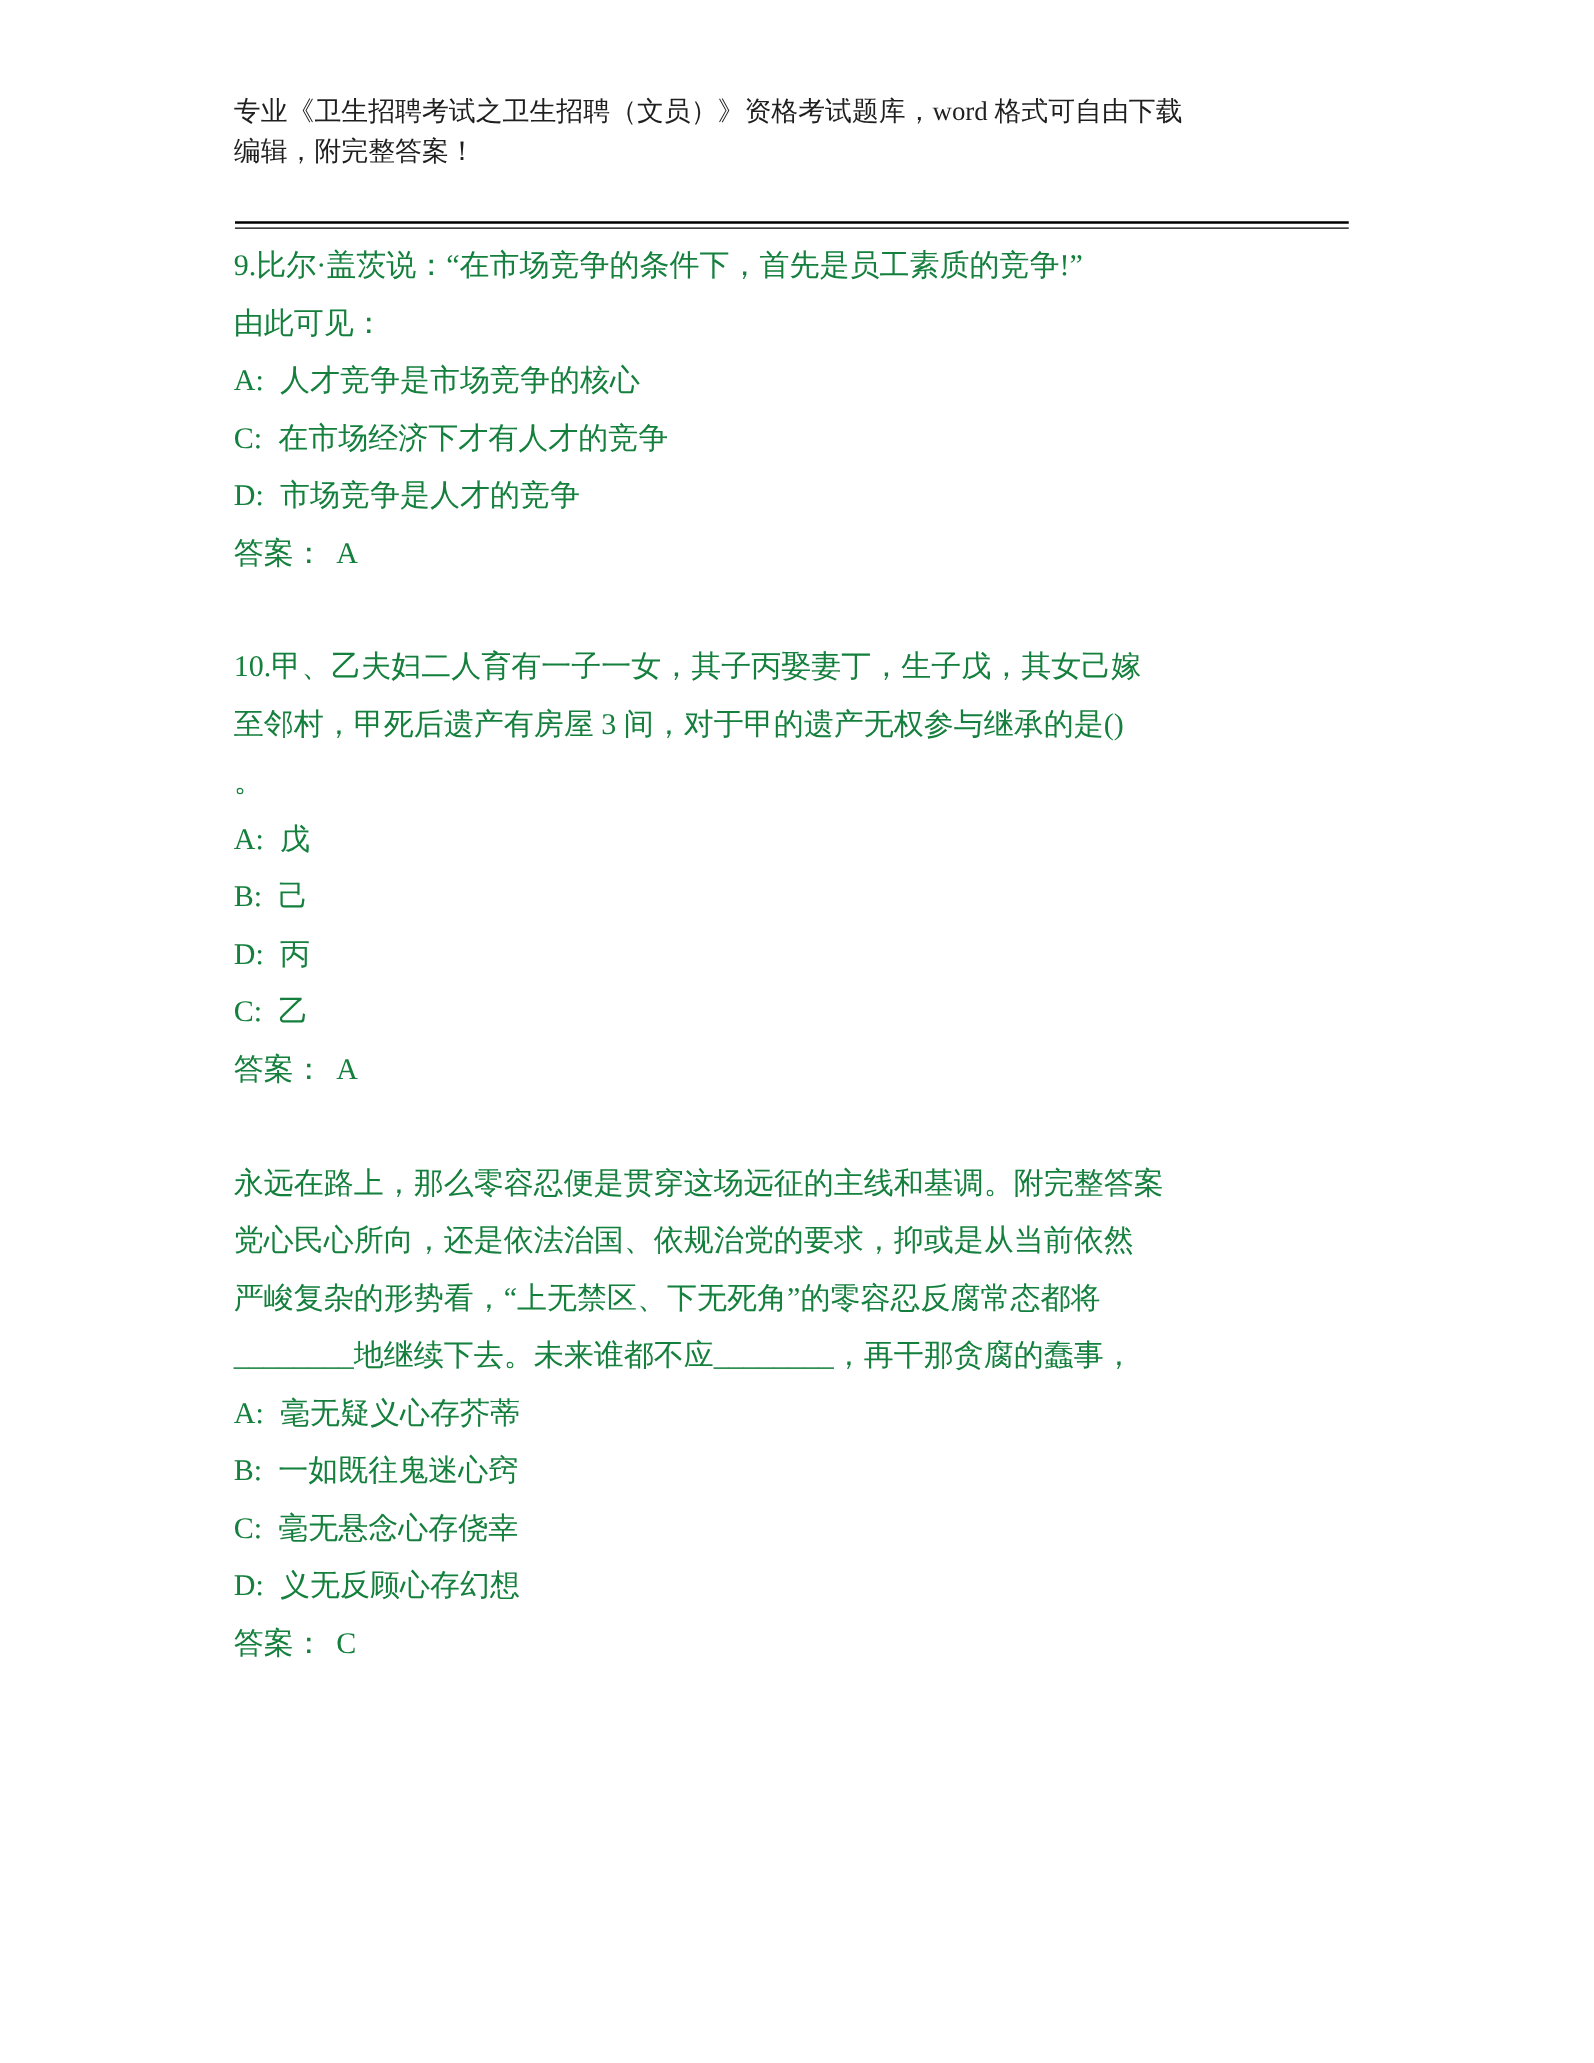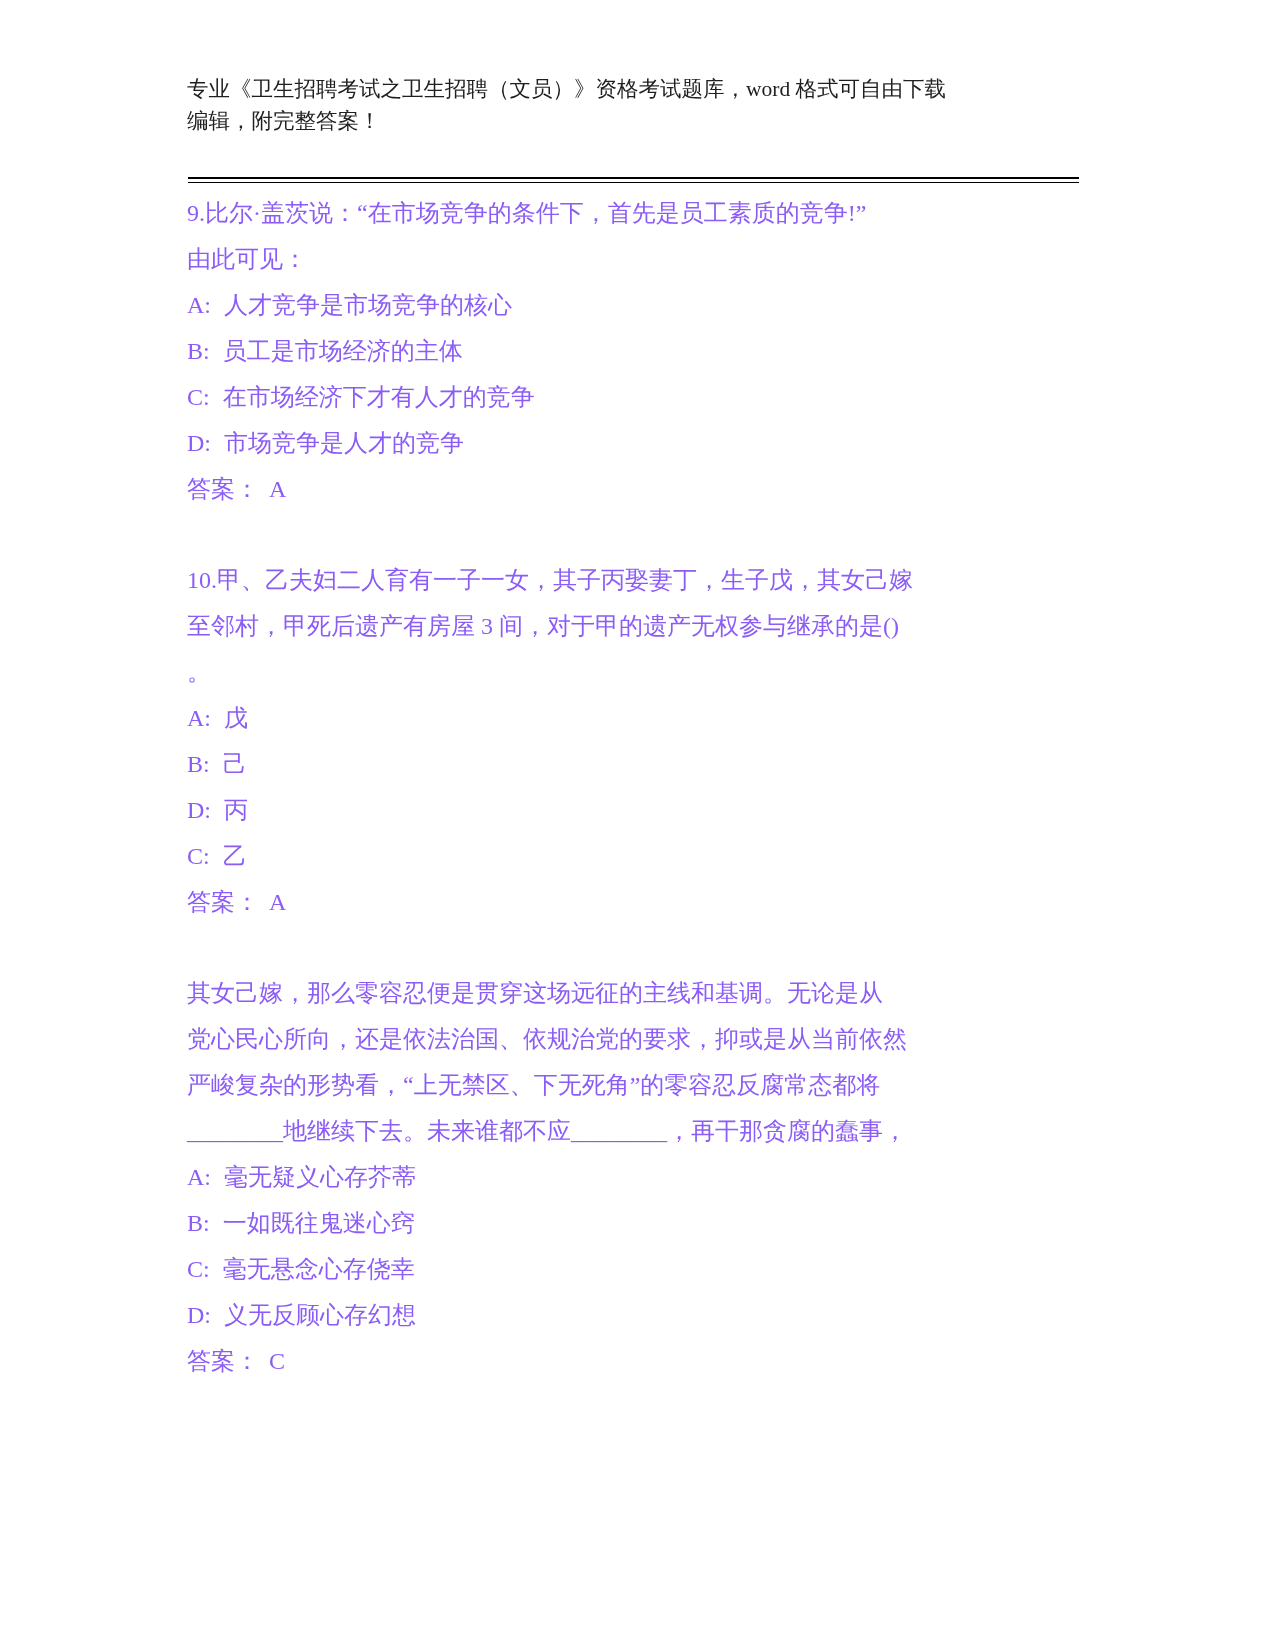--- a/index.html
+++ b/index.html
@@ -31,21 +31,21 @@
   .header-rule .thick { height: 2px; background: #000; }
   .header-rule .gap   { height: 3px; }
   .header-rule .thin  { height: 1px; background: #000; }
 
   
   .content {
     margin: 7px 0 0 187px;
     width: 905px;
     font-size: 24px;
     line-height: 46px;
-    color: #8b5cf6;
+    color: #15803d;
   }
   .question + .question { margin-top: 45px; }
   .qline { white-space: nowrap; }
   .option .opt-label { margin-right: 13px; }
   .answer { font-weight: normal; }
   .answer .ans-label { margin-right: 10px; }
 </style>
 </head>
 <body>
 
@@ -62,23 +62,20 @@
     <div class="thin"></div>
   </div>
 
   <div class="content">
 
     <section class="question">
       <div class="qline">9.比尔·盖茨说：“在市场竞争的条件下，首先是员工素质的竞争!”</div>
       <div class="qline">由此可见：</div>
       <div class="qline option">
         <span class="opt-label">A:</span><span class="opt-text">人才竞争是市场竞争的核心</span>
-      </div>
-      <div class="qline option">
-        <span class="opt-label">B:</span><span class="opt-text">员工是市场经济的主体</span>
       </div>
       <div class="qline option">
         <span class="opt-label">C:</span><span class="opt-text">在市场经济下才有人才的竞争</span>
       </div>
       <div class="qline option">
         <span class="opt-label">D:</span><span class="opt-text">市场竞争是人才的竞争</span>
       </div>
       <div class="qline answer">
         <span class="ans-label">答案：</span><span class="ans-value">A</span>
       </div>
@@ -99,21 +96,21 @@
       </div>
       <div class="qline option">
         <span class="opt-label">C:</span><span class="opt-text">乙</span>
       </div>
       <div class="qline answer">
         <span class="ans-label">答案：</span><span class="ans-value">A</span>
       </div>
     </section>
 
     <section class="question">
-      <div class="qline">其女己嫁，那么零容忍便是贯穿这场远征的主线和基调。无论是从</div>
+      <div class="qline">永远在路上，那么零容忍便是贯穿这场远征的主线和基调。附完整答案</div>
       <div class="qline">党心民心所向，还是依法治国、依规治党的要求，抑或是从当前依然</div>
       <div class="qline">严峻复杂的形势看，“上无禁区、下无死角”的零容忍反腐常态都将</div>
       <div class="qline">________地继续下去。未来谁都不应________，再干那贪腐的蠢事，</div>
       <div class="qline option">
         <span class="opt-label">A:</span><span class="opt-text">毫无疑义心存芥蒂</span>
       </div>
       <div class="qline option">
         <span class="opt-label">B:</span><span class="opt-text">一如既往鬼迷心窍</span>
       </div>
       <div class="qline option">

